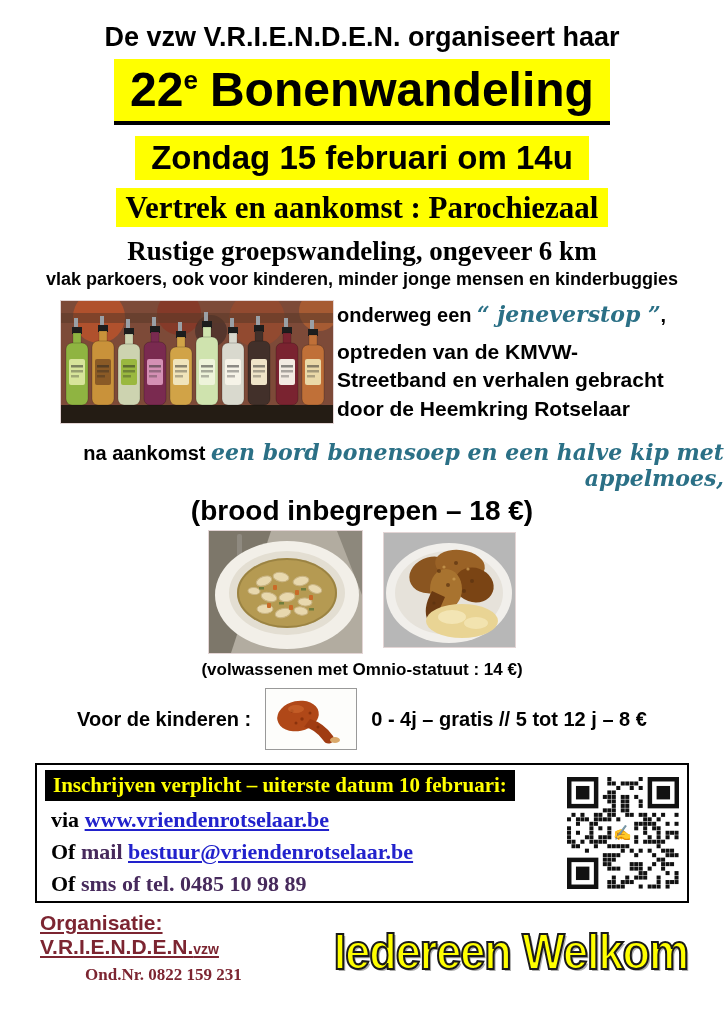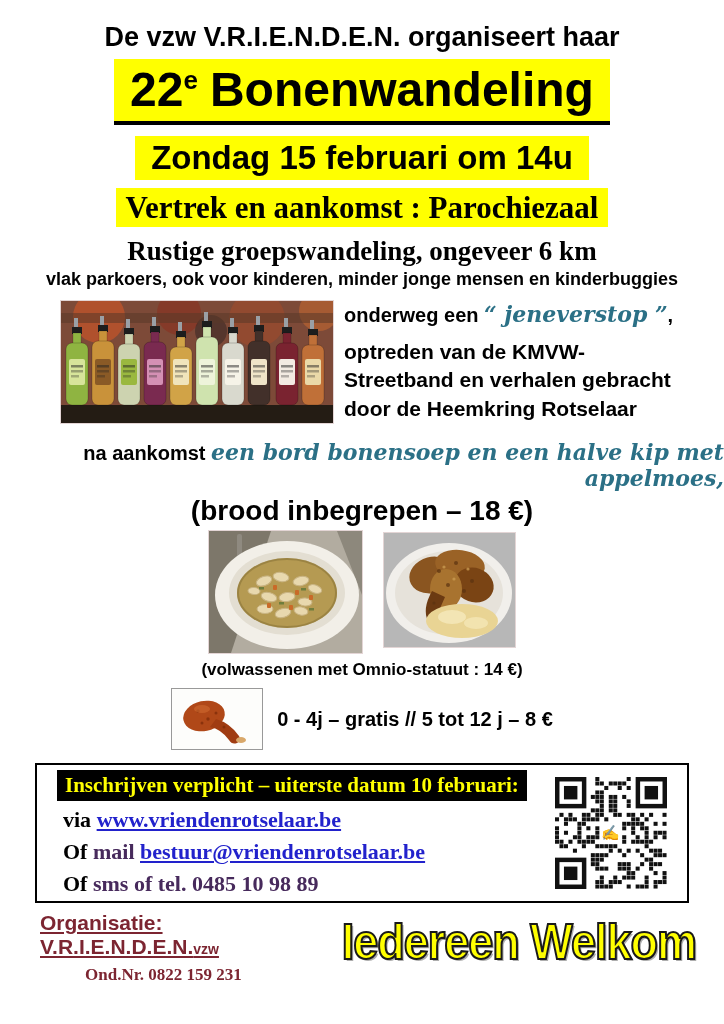--- a/index.html
+++ b/index.html
@@ -10,49 +10,49 @@
   .title-mark{display:inline-block;background:var(--highlight);font-size:48px;line-height:1.18;
               padding:3px 16px 2px;border-bottom:4px solid #000;}
   .title-mark sup{font-size:26px;}
   .title-name{margin-left:12px;}
   .date-wrap{text-align:center;margin-top:11px;}
   .date-mark{display:inline-block;background:var(--highlight);font-size:33px;padding:3px 16px;}
   .loc-wrap{text-align:center;margin-top:8px;font-family:"Liberation Serif",serif;font-size:31px;line-height:1.28;}
   .loc-mark{background:var(--highlight);padding:0 10px;display:inline-block;}
   .walk{text-align:center;font-family:"Liberation Serif",serif;font-size:27px;margin:9px 0 0;}
   .walk-sub{text-align:center;font-size:18px;margin:2px 0 0;}
-  .media-row{display:flex;margin:10px 0 0 60px;gap:10px;align-items:flex-start;}
+  .media-row{display:flex;margin:10px 0 0 60px;gap:3px;align-items:flex-start;}
   .photo{display:block;border:1px solid #e3d5d5;}
   .route-text{font-size:20px;line-height:1.3;padding-top:0;}
   .route-line1{margin:0;}
   .script{font-family:"DejaVu Serif",serif;font-style:italic;color:var(--teal);}
   .route-line1 .script{font-size:22px;}
   .route-rest{margin:9px 0 0;font-size:21px;line-height:1.35;}
   .meal-line{text-align:right;margin:15px 0 0;font-size:20px;}
   .meal-script{font-size:22px;}
   .bread{text-align:center;font-size:28px;margin:4px 0 0;}
   .food-row{display:flex;justify-content:center;gap:20px;margin-top:3px;align-items:flex-start;}
   .omnio{text-align:center;font-size:17px;margin:6px 0 8px;}
   .kids-row{display:flex;justify-content:center;align-items:center;gap:14px;margin-top:4px;}
   .kids-label{font-size:20px;}
   .leg-box{border:1px solid #999;background:#fdfdfb;display:flex;}
   .kids-pricing{font-size:20px;}
-  .register-box{margin:13px 35px 0;border:2px solid #000;padding:6px 20px;display:flex;
+  .register-box{margin:13px 35px 0;border:2px solid #000;padding:6px 8px;display:flex;
                 justify-content:space-between;align-items:center;height:124px;box-sizing:content-box;}
   .reg-left{font-family:"Liberation Serif",serif;font-size:22px;}
   .reg-title{margin:0;}
   .reg-mark{background:#000;color:var(--highlight);font-size:21px;padding:3px 8px;display:inline-block;}
   .reg-line{margin:6px 6px 0;}
   .purple{color:var(--purple);}
   .link{color:var(--link);text-decoration:underline;font-weight:bold;}
   .qr-wrap{position:relative;width:112px;height:112px;flex:none;}
   #qr-svg{width:112px;height:112px;background:#fff;display:block;}
   .qr-icon{position:absolute;top:50%;left:50%;transform:translate(-50%,-50%);font-size:15px;
            color:#8a8a8a;font-weight:normal;}
-  .footer{display:flex;justify-content:space-between;margin:8px 28px 0 40px;align-items:flex-start;}
+  .footer{display:flex;justify-content:space-between;margin:8px 36px 0 40px;align-items:center;}
   .org-line{margin:0;color:var(--maroon);font-size:21px;text-decoration:underline;}
   .org-suffix{font-size:14px;}
   .ond{margin:6px 0 0 45px;font-family:"Liberation Serif",serif;font-size:17px;color:var(--maroon);}
   .welcome{font-size:45px;color:var(--welcome);-webkit-text-stroke:2px #1a1a1a;
            text-shadow:2px 2px 0 rgba(50,50,50,.4);letter-spacing:-1px;white-space:nowrap;
            transform:scaleY(1.12);transform-origin:top;margin-top:2px;}
 </style>
 </head>
 <body>
 
@@ -266,20 +266,21 @@
       </g>
       <ellipse cx="78" cy="88" rx="36" ry="17" fill="#e9d494"></ellipse>
       <ellipse cx="68" cy="84" rx="14" ry="7" fill="#f3e5b4"></ellipse>
       <ellipse cx="92" cy="90" rx="12" ry="6" fill="#f3e5b4" opacity="0.85"></ellipse>
     </svg>
   </div>
 
   <p class="omnio">(volwassenen met Omnio-statuut : 14 €)</p>
 
   <div class="kids-row">
+    <span class="kids-label">Voor de kinderen :</span>
     <span class="leg-box">
       <svg viewBox="0 0 90 60" width="90" height="60" xmlns="http://www.w3.org/2000/svg">
         <rect width="90" height="60" fill="#fdfdfb"></rect>
         <ellipse cx="32" cy="27" rx="21" ry="15" fill="#b04818" transform="rotate(-12 32 27)"></ellipse>
         <path d="M44,30 q14,4 23,17 q3,5 -2,7 q-5,2 -8,-3 q-8,-11 -19,-13 Z" fill="#a03c12"></path>
         <ellipse cx="69" cy="51" rx="5" ry="3" fill="#d9a86a"></ellipse>
         <g fill="#7a2a08" opacity="0.7">
           <circle cx="26" cy="22" r="1.7"></circle>
             <circle cx="36" cy="30" r="1.7"></circle>
             <circle cx="44" cy="24" r="1.5"></circle>

